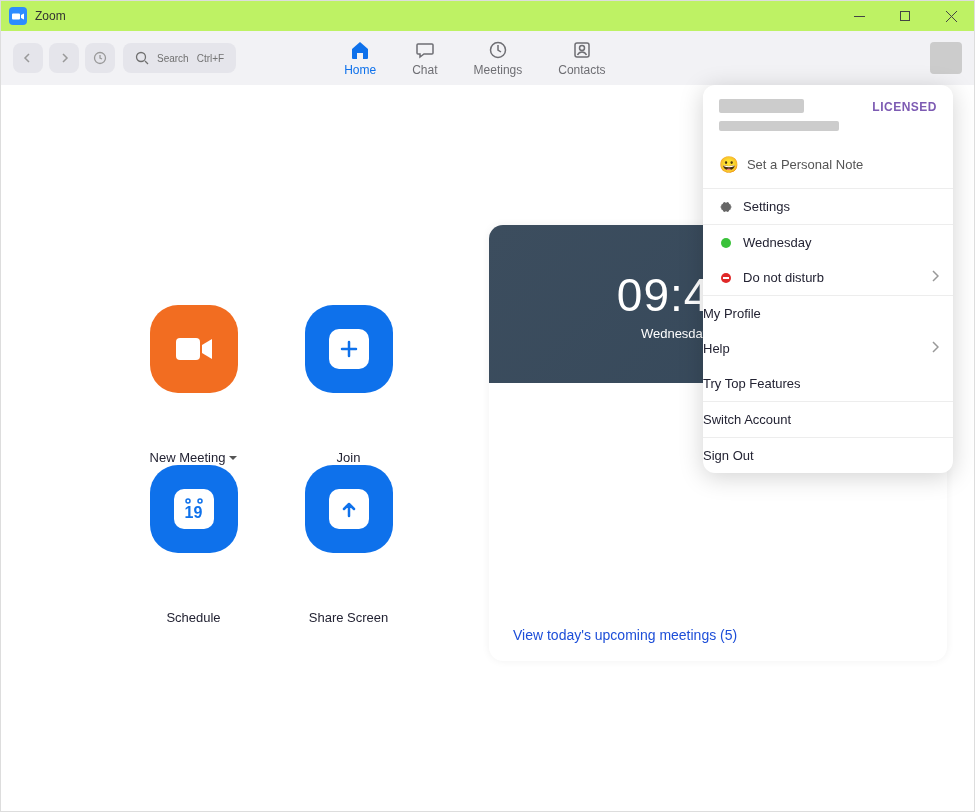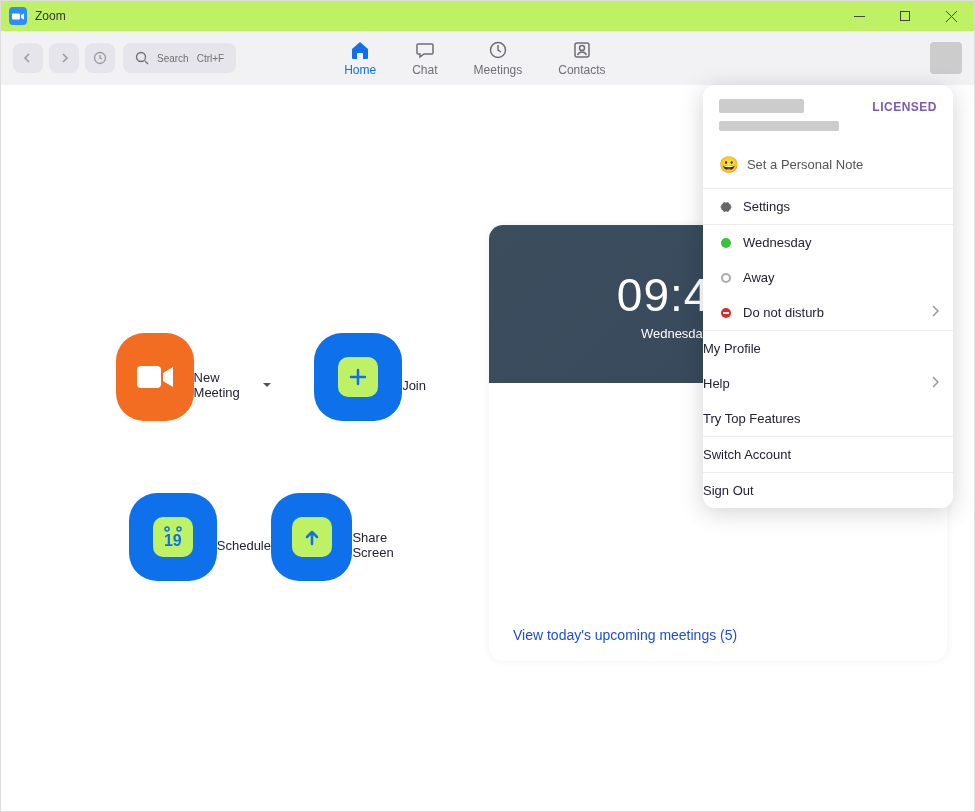--- a/index.html
+++ b/index.html
@@ -23,25 +23,25 @@
 .nav-tabs { display: flex; gap: 36px; margin-left: 108px; }
 .nav-tab { display: flex; flex-direction: column; align-items: center; gap: 2px; font-size: 12px; color: #6e6e73; cursor: pointer; }
 .nav-tab.active { color: #0e71eb; }
 .nav-tab-icon { width: 22px; height: 22px; display: flex; align-items: center; justify-content: center; }
 
 .avatar-btn { margin-left: auto; width: 32px; height: 32px; background: #ccc; border-radius: 4px; }
 
 .main-content { position: relative; height: calc(100% - 84px); }
 
 .action-grid { position: absolute; left: 115px; top: 220px; display: grid; grid-template-columns: repeat(2, 155px); grid-template-rows: repeat(2, 160px); gap: 0; }
-.action-cell { display: flex; flex-direction: row; align-items: center; justify-content: flex-end; }
+.action-cell { display: flex; flex-direction: column; align-items: center; justify-content: space-between; }
 .action-tile { width: 88px; height: 88px; border-radius: 28px; display: flex; align-items: center; justify-content: center; margin-bottom: 16px; }
 .tile-orange { background: #F26D21; }
 .tile-blue { background: #0e71eb; }
-.tile-inner { width: 40px; height: 40px; background: #bef264; border-radius: 10px; display: flex; align-items: center; justify-content: center; }
+.tile-inner { width: 40px; height: 40px; background: #ffffff; border-radius: 10px; display: flex; align-items: center; justify-content: center; }
 .action-label { font-size: 13px; color: #232333; display: flex; align-items: center; gap: 4px; }
 
 .clock-panel { position: absolute; left: 488px; top: 140px; width: 458px; height: 436px; background: #fff; border-radius: 14px; box-shadow: 0 0 8px rgba(0,0,0,0.06); overflow: hidden; }
 .clock-hero { height: 158px; background: #3b4a5a; background: linear-gradient(135deg, #3c4d5e 0%, #35485a 100%); display: flex; flex-direction: column; align-items: center; justify-content: center; color: #fff; }
 .clock-time { font-size: 46px; font-weight: 300; letter-spacing: 1px; }
 .clock-date { font-size: 13px; margin-top: 4px; }
 .upcoming-link { position: absolute; left: 24px; bottom: 18px; font-size: 14px; color: #1d4ed8; }
 
 .profile-menu { position: absolute; left: 702px; top: 0px; width: 250px; background: #fff; border-radius: 12px; box-shadow: 0 4px 24px rgba(0,0,0,0.18); overflow: hidden; }
 .menu-header { padding: 14px 16px 12px; position: relative; }
@@ -245,26 +245,20 @@
     </div>
     <div class="menu-sep"></div>
     <div class="menu-item">
       <span class="icon">
           <span class="status-dot status-available"></span>
         </span>
       <span>Wednesday</span>
     </div>
     <div class="menu-item">
       <span class="icon">
-          <span class="status-dot status-away"></span>
-        </span>
-      <span>Away</span>
-    </div>
-    <div class="menu-item">
-      <span class="icon">
           <span class="status-dot status-dnd"></span>
         </span>
       <span>Do not disturb</span>
       <span class="chevron"><svg width="8" height="12" viewBox="0 0 8 12">
             <path d="M2 1l5 5-5 5" fill="none" stroke="currentColor" stroke-width="1.5"></path>
           </svg></span>
     </div>
     <div class="menu-sep"></div>
     <div class="menu-item no-icon">
         <span>My Profile</span>

